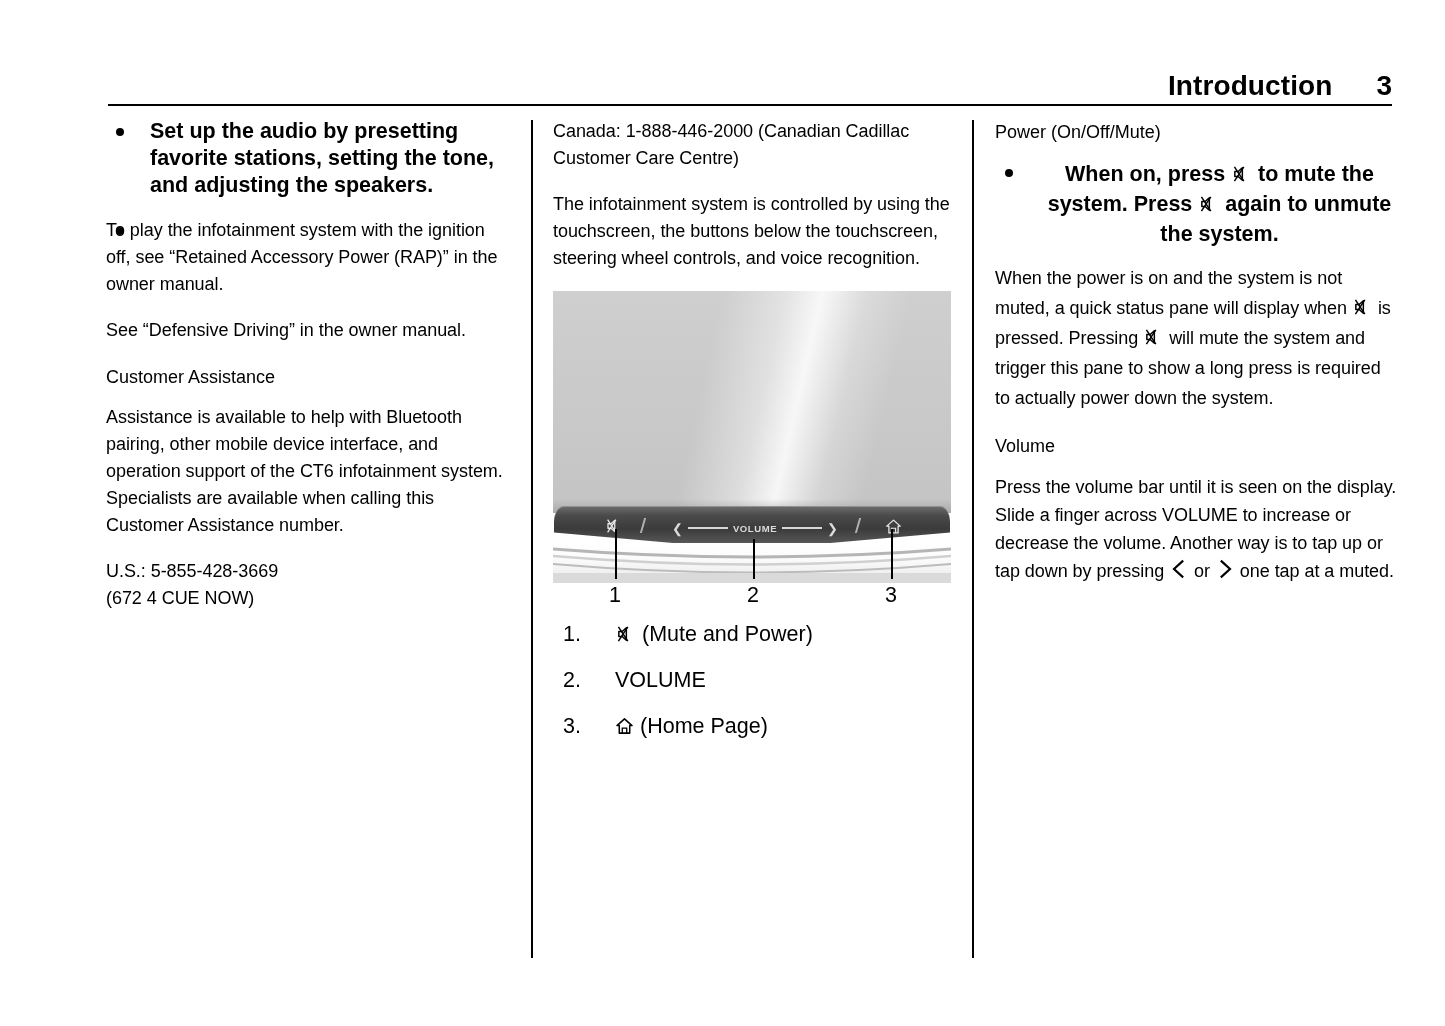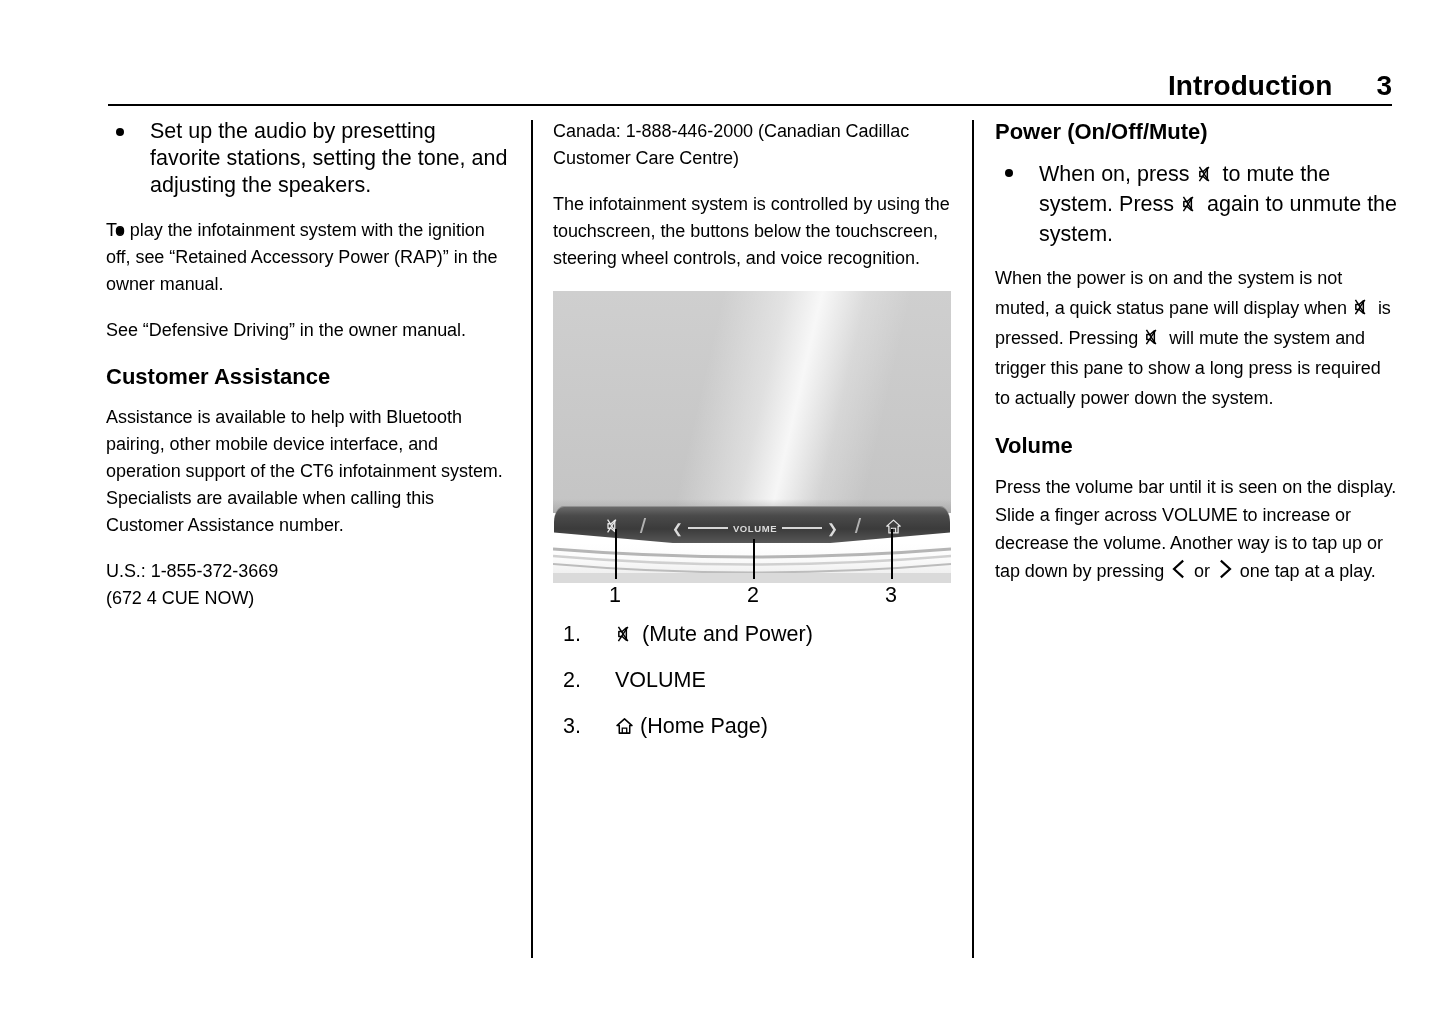--- a/index.html
+++ b/index.html
@@ -78,37 +78,38 @@
 
   
   p.body-text {
     margin: 0 0 19px 0;
     font-size: 18px;
     line-height: 27px;
     letter-spacing: -0.05px;
   }
   h2.section-heading {
     margin: 15px 0 13px 0;
-    font-size: 22px;
-    font-weight: bold;
+    font-size: 18px;
+    font-weight: normal;
     line-height: 28px;
   }
   h2.section-heading.first { margin-top: 0; }
 
   ul.bullet-list {
     list-style: none;
     margin: 0 0 14px 0;
     padding: 0;
   }
   ul.bullet-list li {
     position: relative;
     padding-left: 44px;
     margin-bottom: 18px;
     font-size: 21.5px;
     line-height: 27px;
+    font-weight: bold;
   }
   ul.bullet-list li:last-child { margin-bottom: 0; }
   ul.bullet-list li .bullet-dot {
     position: absolute;
     left: 10px;
     top: 10px;
     width: 8px;
     height: 8px;
     background: #000;
     border-radius: 50%;
@@ -322,21 +323,21 @@
     </ul>
 
     <p class="body-text">To play the infotainment system with the ignition off, see “Retained Accessory Power (RAP)” in the owner manual.</p>
     <p class="body-text">See “Defensive Driving” in the owner manual.</p>
 
     <h2 class="section-heading">Customer Assistance</h2>
 
     <p class="body-text">Assistance is available to help with Bluetooth pairing, other mobile device interface, and operation support of the CT6 infotainment system. Specialists are available when calling this Customer Assistance number.</p>
 
     <p class="body-text" style="margin-bottom:0;">
-      <span>U.S.: 1-855-372-3669</span><br>
+      <span>U.S.: 5-855-428-3669</span><br>
       <span>(672 4 CUE NOW)</span>
     </p>
 
   </div>
 
   <div class="col col-mid">
 
     <p class="body-text">Canada: 1-888-446-2000 (Canadian Cadillac Customer Care Centre)</p>
 
 
@@ -427,21 +428,21 @@
       </li>
     </ol>
 
   </div>
 
   <div class="col col-right">
 
     <h2 class="section-heading first">Power (On/Off/Mute)</h2>
 
     <ul class="bullet-list">
-      <li style="line-height:30px;">
+      <li style="line-height:30px;text-align:center;">
         <span class="bullet-dot"></span>
         <span>When on, press</span>
         <span class="icon-mute">
           <svg viewBox="0 0 24 24" width="21" height="20">
             <path d="M4 9 L8 9 L13 4.5 L13 19.5 L8 15 L4 15 Z" fill="none" stroke="#000" stroke-width="1.8" stroke-linejoin="round"></path>
             <line x1="3.5" y1="3.5" x2="14.8" y2="20.5" stroke="#000" stroke-width="1.8"></line>
             <line x1="14.8" y1="3.5" x2="3.5" y2="20.5" stroke="#000" stroke-width="1.8"></line>
           </svg>
         </span>
         <span>to mute the system. Press</span>
@@ -484,18 +485,18 @@
         <svg viewBox="0 0 24 28" width="20" height="24">
           <polyline points="17,4 6,14 17,24" fill="none" stroke="#000" stroke-width="2.6" stroke-linecap="butt" stroke-linejoin="miter"></polyline>
         </svg>
       </span>
       <span>or</span>
       <span class="icon-chevron">
         <svg viewBox="0 0 24 28" width="20" height="24">
           <polyline points="7,4 18,14 7,24" fill="none" stroke="#000" stroke-width="2.6" stroke-linecap="butt" stroke-linejoin="miter"></polyline>
         </svg>
       </span>
-      <span>one tap at a play.</span>
+      <span>one tap at a muted.</span>
     </p>
 
   </div>
 
 </div>
 
 </body></html>

